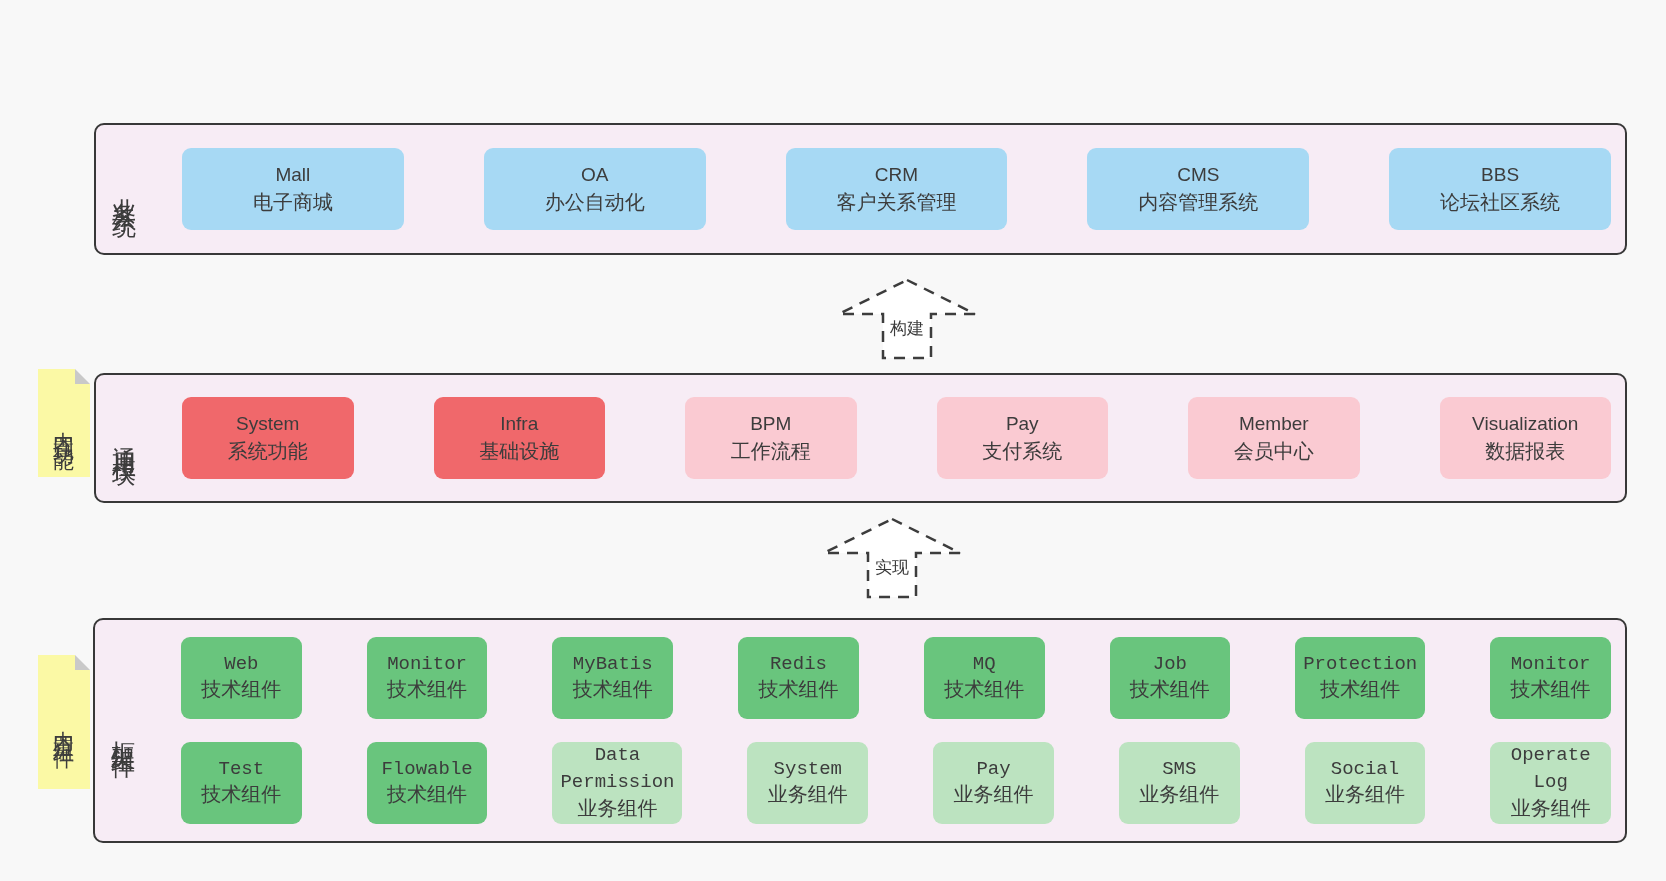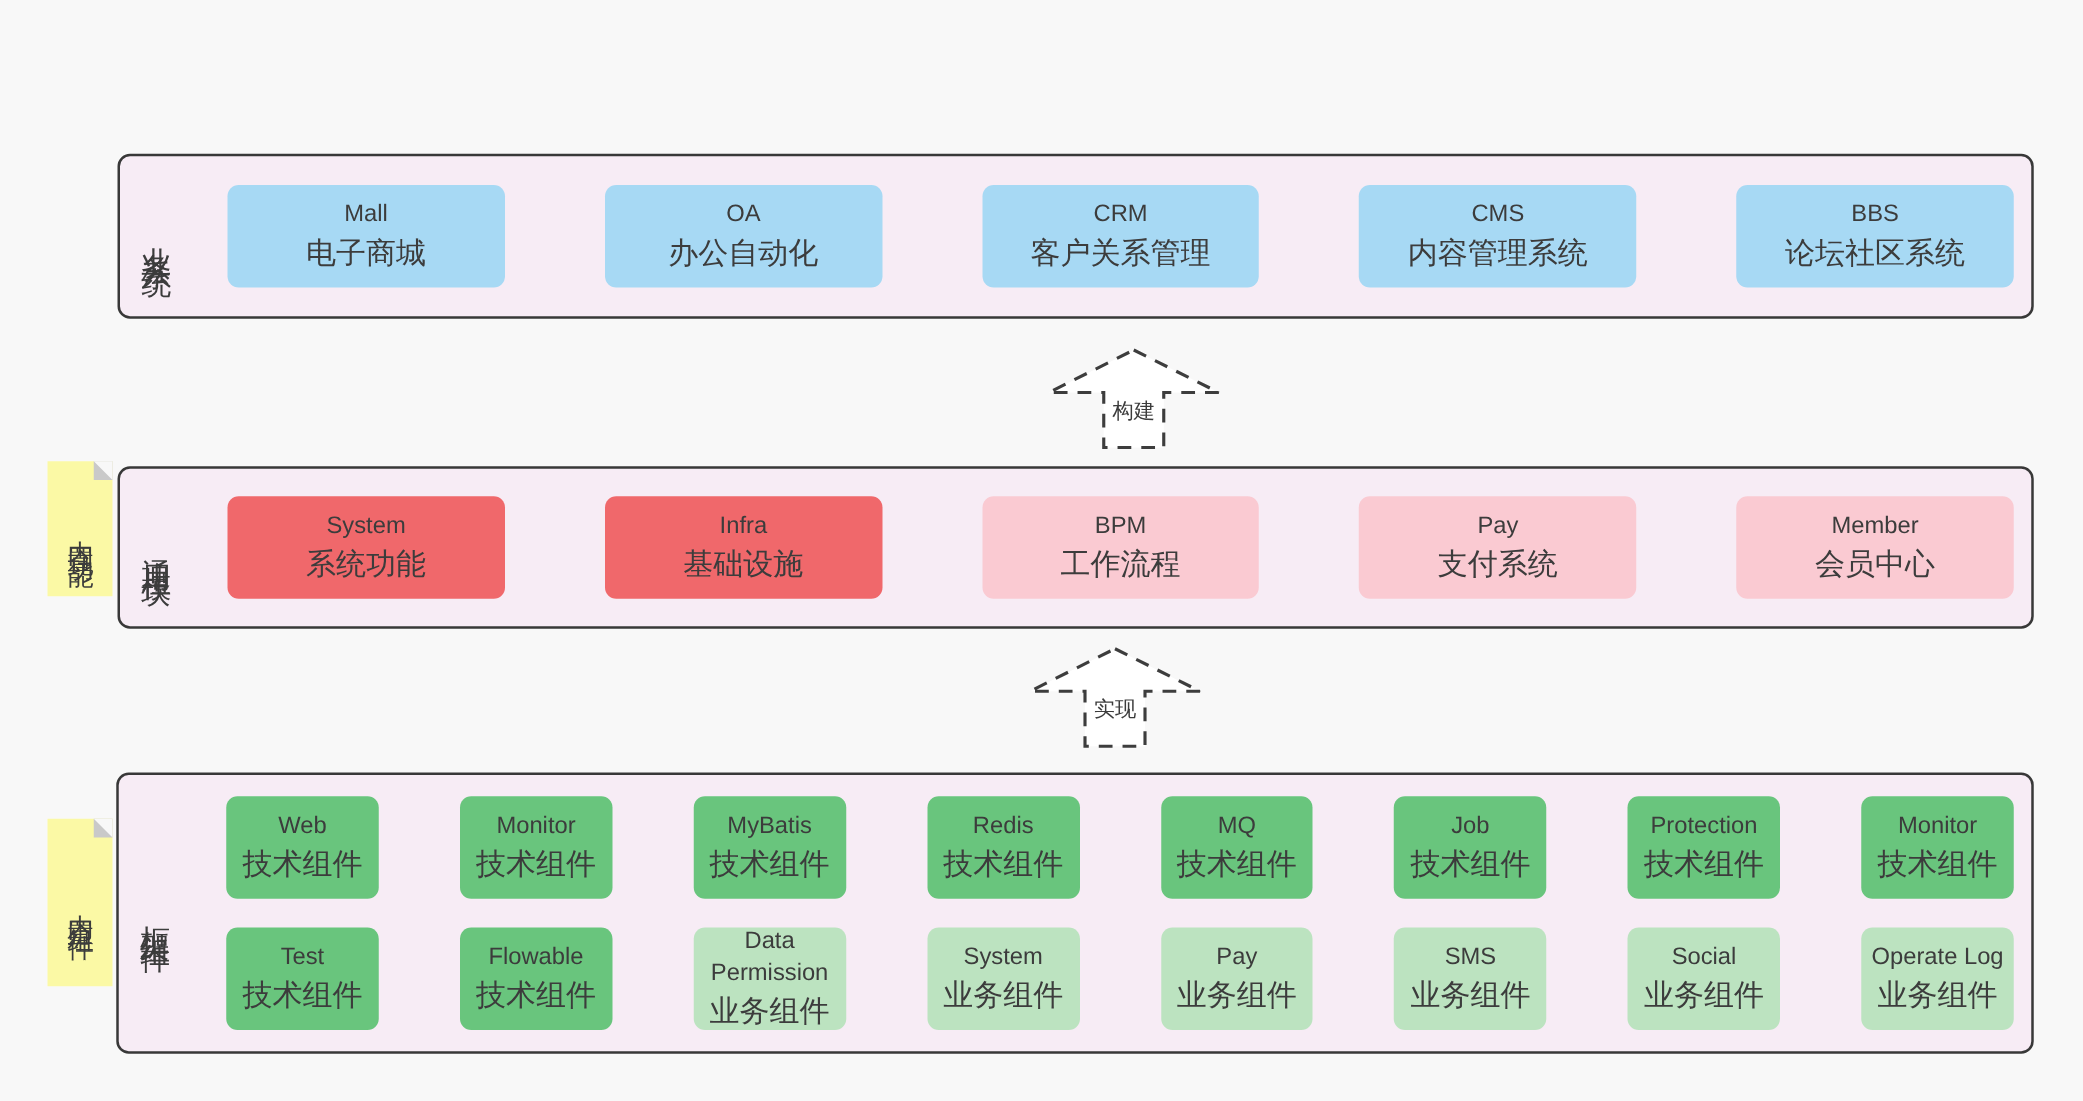--- a/index.html
+++ b/index.html
@@ -22,32 +22,32 @@
     display:flex;
   }
   .side-col{width:56px;flex:0 0 56px;display:flex;align-items:center;justify-content:center;}
   .side-label{
     writing-mode:vertical-rl;text-orientation:upright;
     font-size:24px;letter-spacing:5px;line-height:1;
     color:var(--text,#3c3c3c);white-space:nowrap;
   }
   .rows{flex:1;display:flex;flex-direction:column;justify-content:center;gap:23px;padding:0 14px 0 0;}
   .row{display:flex;gap:50px;}
-  .row.tight{gap:35px;}
+  .row.tight{gap:35px;font-family:Liberation Mono, monospace;}
 
   
   .box{
     flex:1;height:82px;border-radius:9px;
     display:flex;flex-direction:column;align-items:center;justify-content:center;
     text-align:center;padding:2px 8px;box-sizing:border-box;
     line-height:1.4;
     margin-left:30px;
   }
   .box-en{font-size:19px;}
-  .box-zh{font-size:24px;}
+  .box-zh{font-size:20px;}
   .v-blue{background:var(--blue,#a7d9f4);}
   .v-red{background:var(--red,#f0686b);}
   .v-pink{background:var(--pink,#facad2);}
   .v-green{background:var(--green,#69c57d);}
   .v-lightgreen{background:var(--light-green,#bce3c0);}
 
   
   .note{
     position:absolute;background:var(--note-yellow,#fbf9a5);
     display:flex;align-items:center;justify-content:center;
@@ -149,20 +149,24 @@
           <div class="box v-pink">
             <div class="box-en">Pay</div>
             <div class="box-zh">支付系统</div>
           </div>
 
           <div class="box v-pink">
             <div class="box-en">Member</div>
             <div class="box-zh">会员中心</div>
           </div>
 
+          <div class="box v-pink">
+            <div class="box-en">Visualization</div>
+            <div class="box-zh">数据报表</div>
+          </div>
         </div>
     </div>
   </div>
 
   <div class="arrow" style="left:822px;top:517px;">
     <svg viewBox="0 0 140 82">
       <path d="M70 2 L138 36 L94 36 L94 80 L46 80 L46 36 L2 36 Z" fill="#ffffff" stroke="#3d3d3d" stroke-width="2.5" stroke-dasharray="11,8"></path>
     </svg>
     <span class="arrow-label">实现</span>
   </div>

